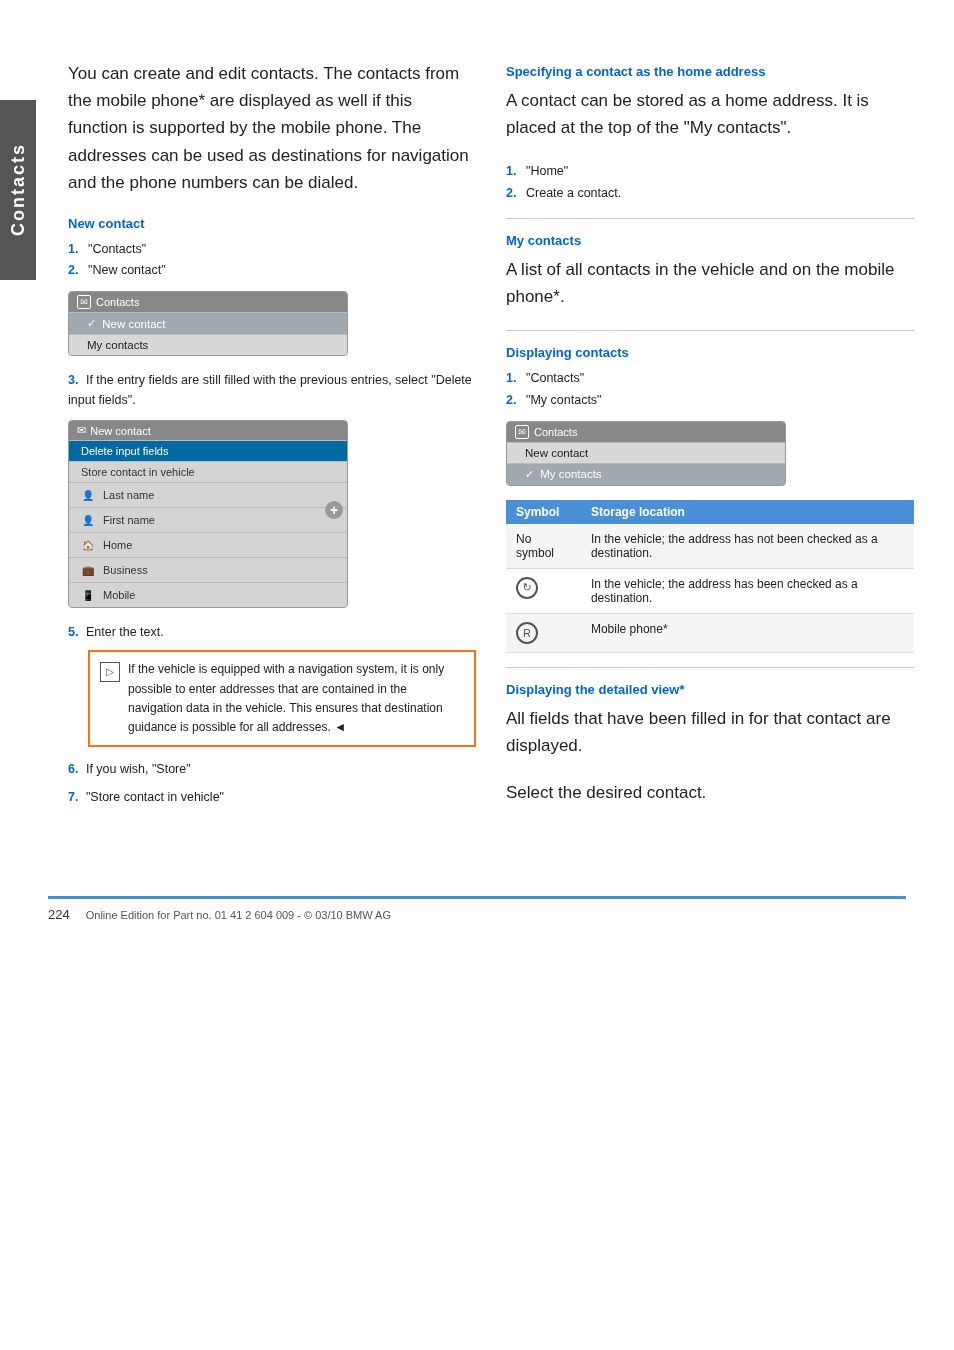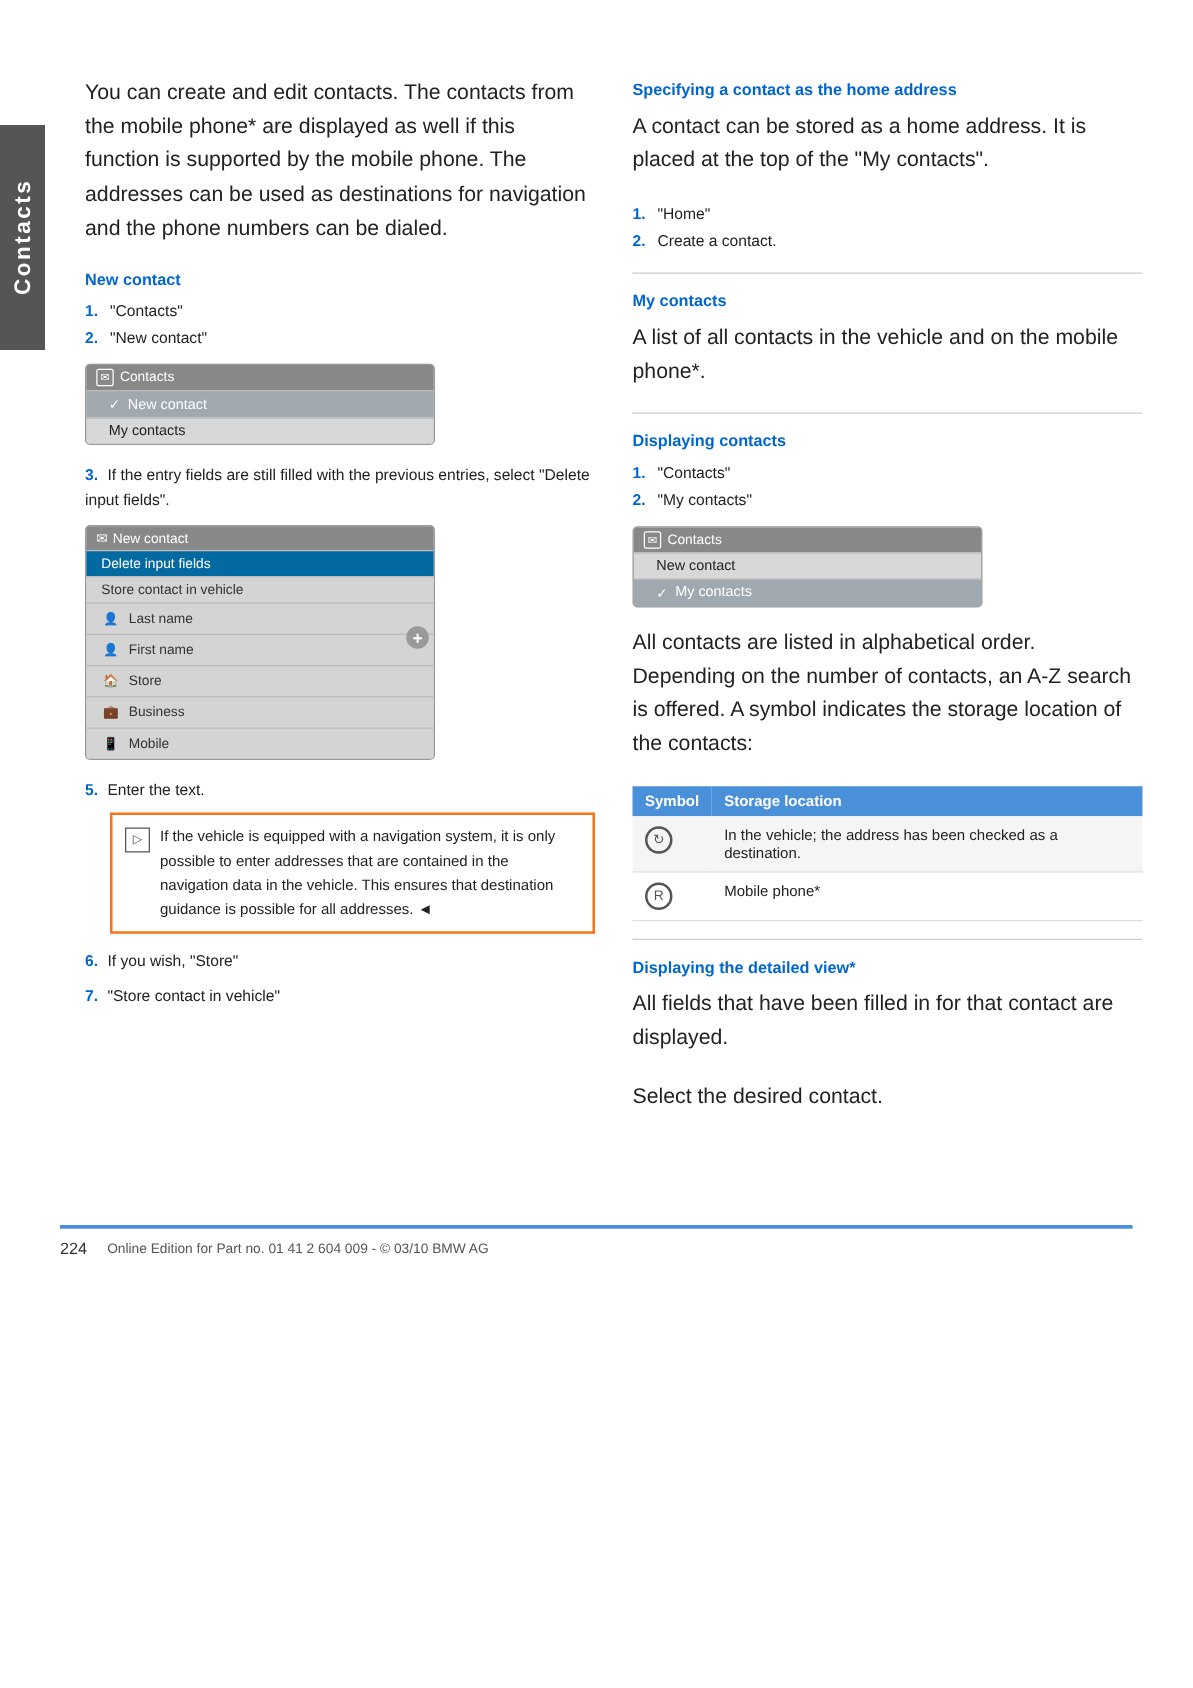--- a/index.html
+++ b/index.html
@@ -363,21 +363,21 @@
       <div class="nc-row">
         <span class="row-icon">👤</span>
         <span>Last name</span>
       </div>
       <div class="nc-row">
         <span class="row-icon">👤</span>
         <span>First name</span>
       </div>
       <div class="nc-row">
         <span class="row-icon">🏠</span>
-        <span>Store</span>
+        <span>Home</span>
       </div>
       <div class="nc-row">
         <span class="row-icon">💼</span>
         <span>Business</span>
       </div>
       <div class="nc-row">
         <span class="row-icon">📱</span>
         <span>Mobile</span>
       </div>
       <div class="plus-btn">+</div>
@@ -451,30 +451,33 @@
       </div>
       <div class="ui-mockup-row">
         <span>New contact</span>
       </div>
       <div class="ui-mockup-row selected">
         <span class="check">✓</span>
         <span>My contacts</span>
       </div>
     </div>
 
-    <p class="intro-text">All contacts are listed in alphabetical order. Depending on the number of contacts, an A-Z search is offered. A symbol indicates the storage location of the contacts:</p>
 
     <table class="symbol-table">
       <thead>
         <tr>
           <td>Symbol</td>
           <td>Storage location</td>
         </tr>
       </thead>
       <tbody>
+        <tr>
+          <td>No symbol</td>
+          <td>In the vehicle; the address has not been checked as a destination.</td>
+        </tr>
         <tr>
           <td>
             <div class="symbol-circle">↻</div>
           </td>
           <td>In the vehicle; the address has been checked as a destination.</td>
         </tr>
         <tr>
           <td>
             <div class="symbol-circle">R</div>
           </td>

